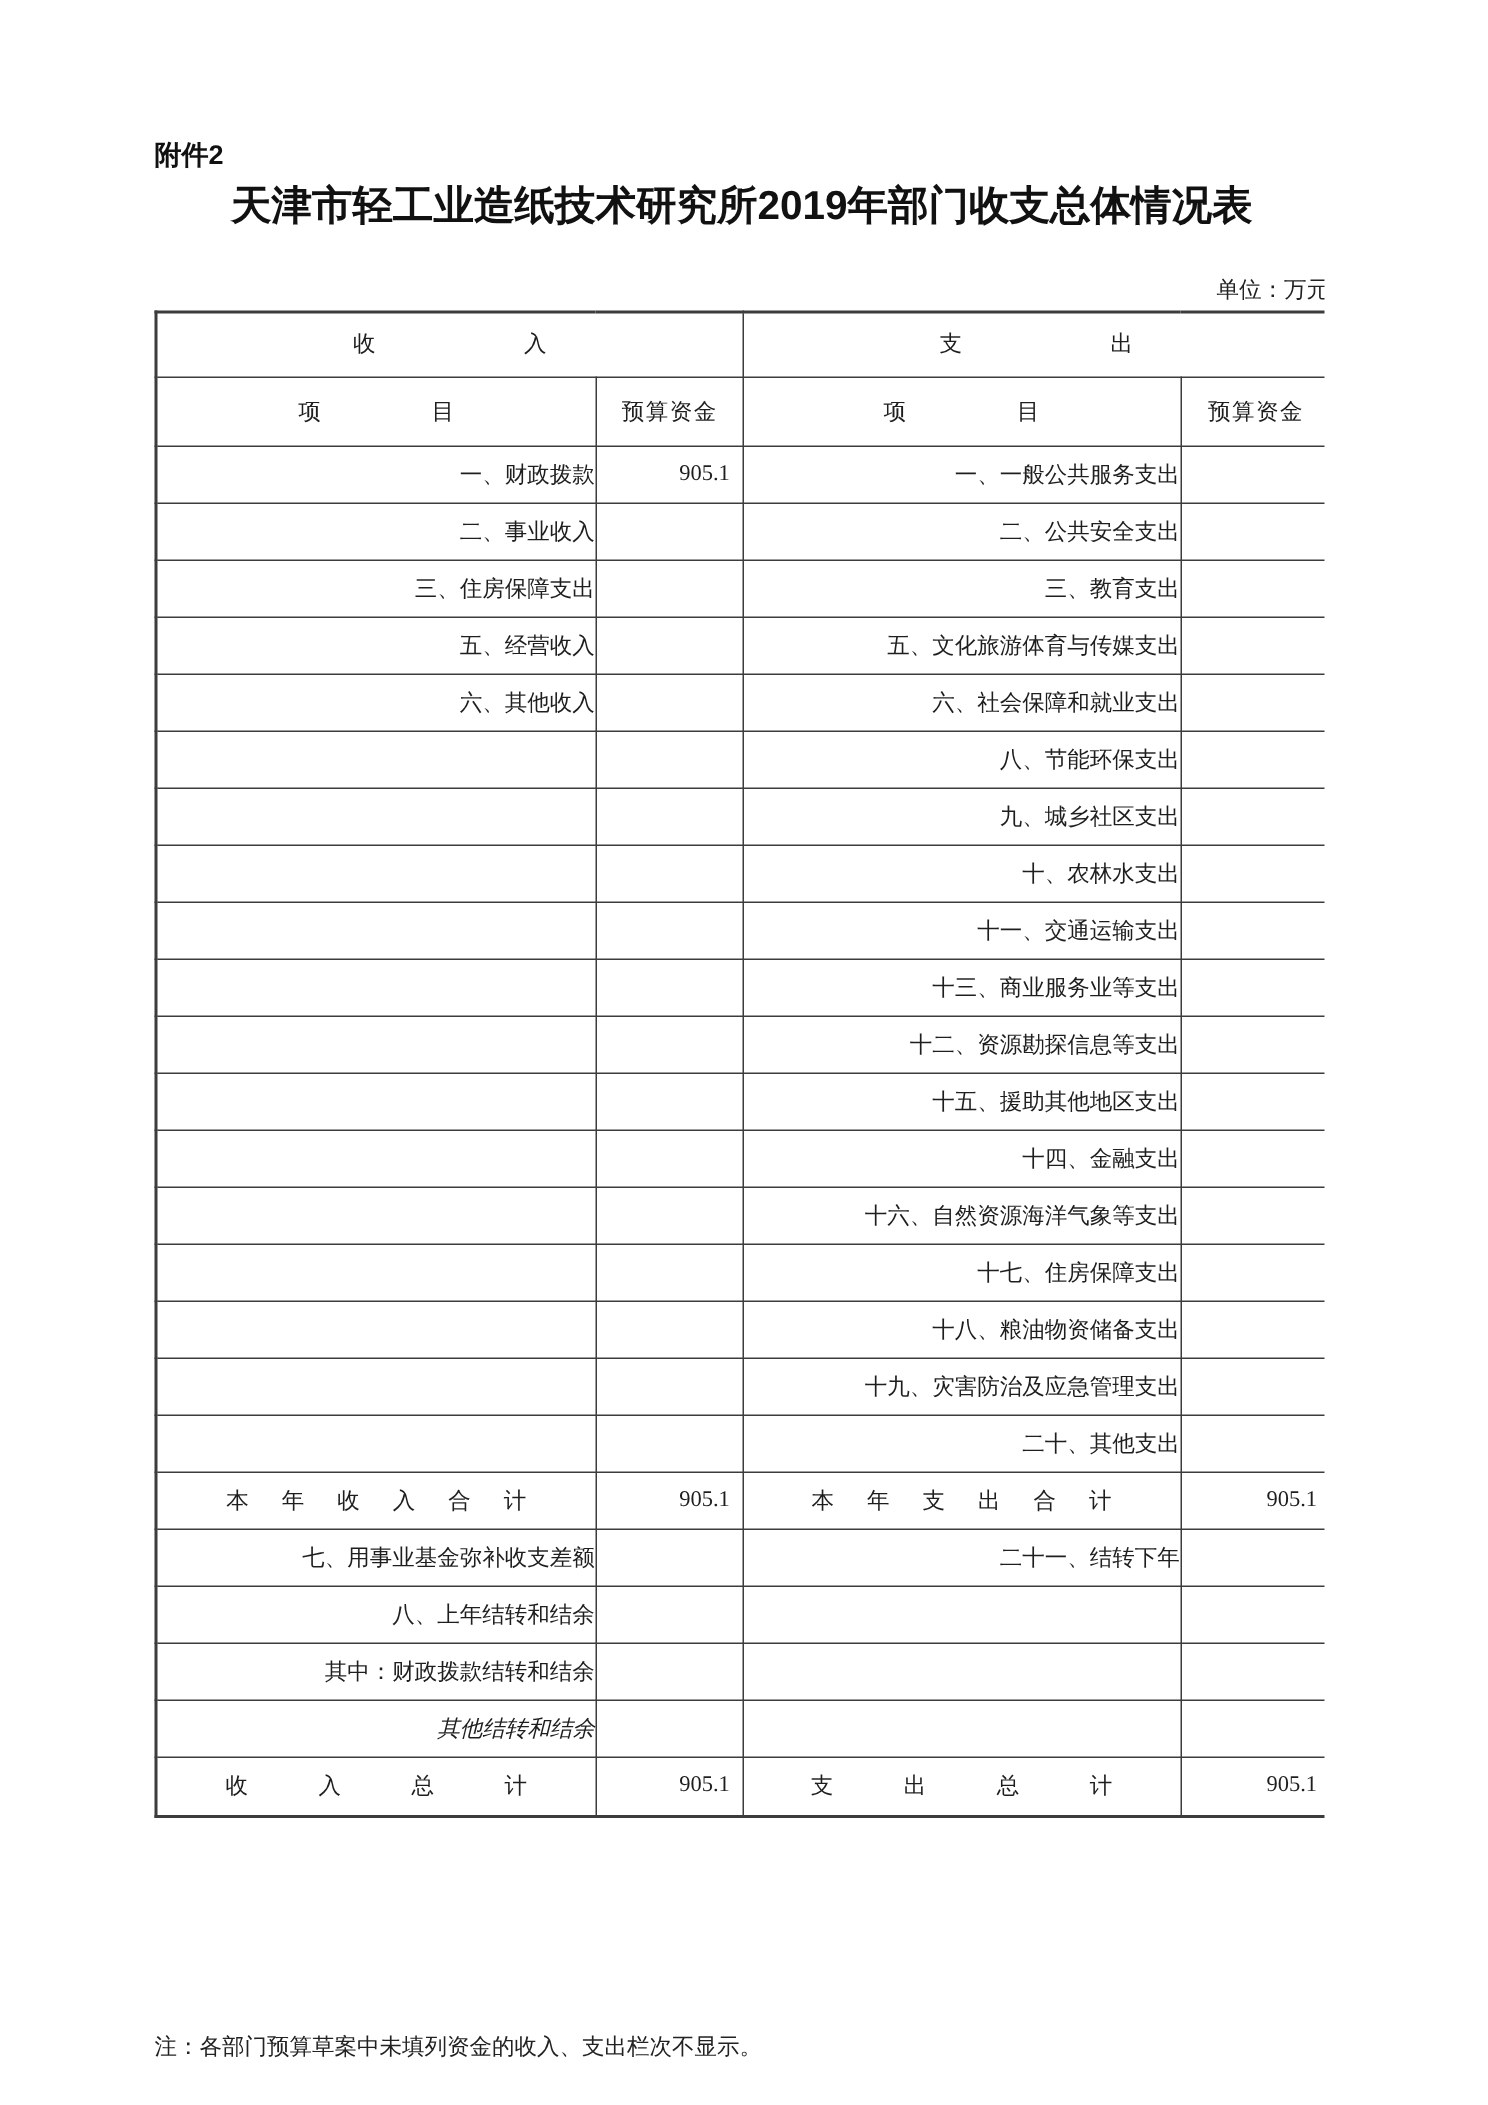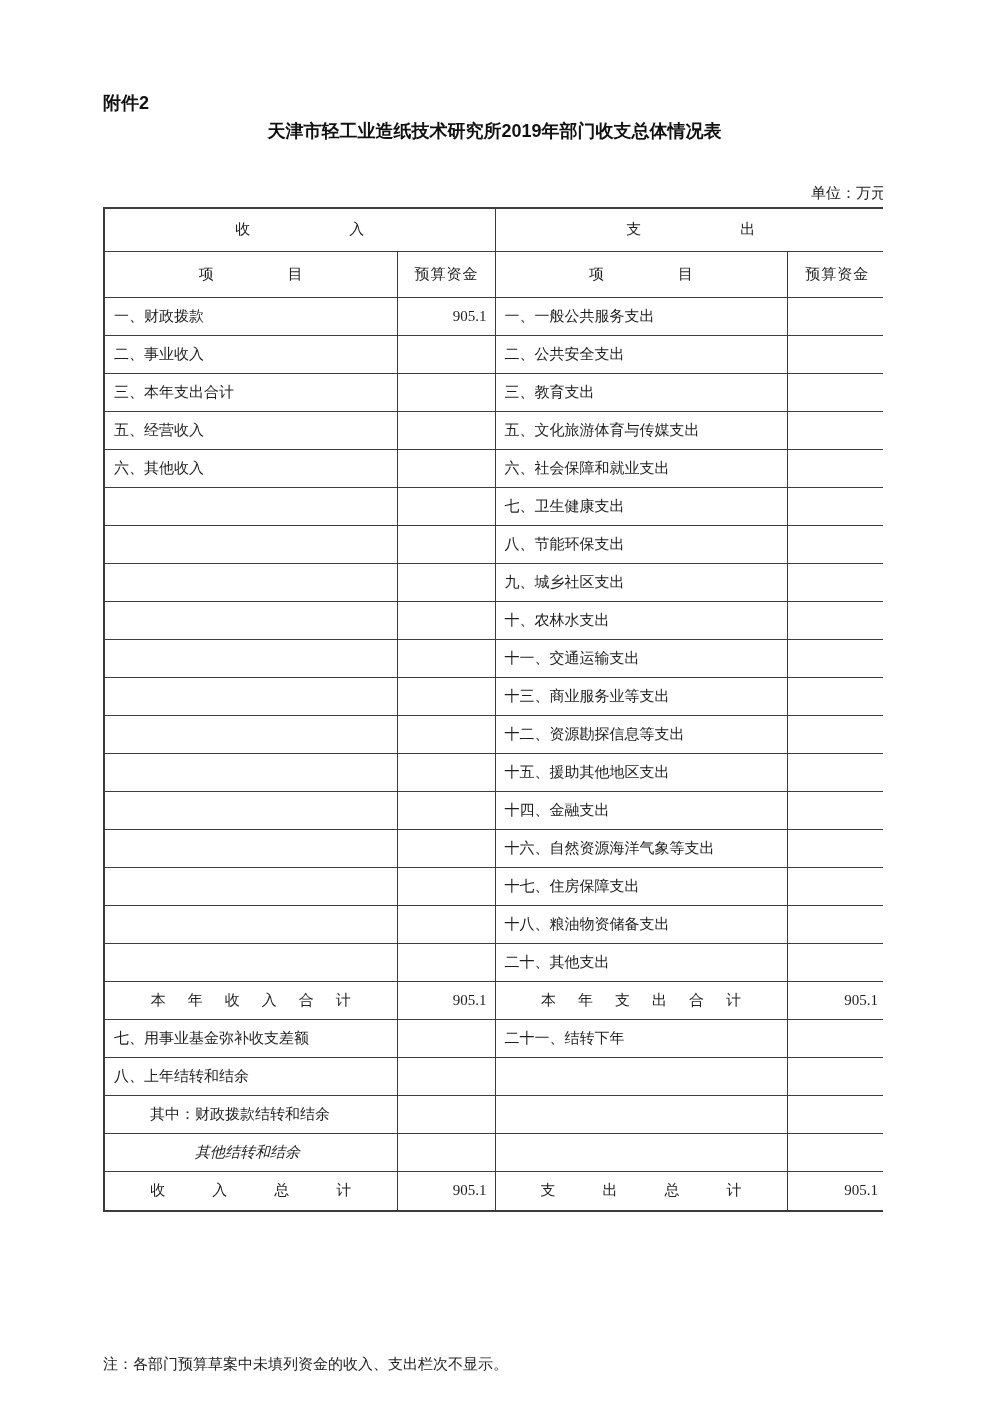--- a/index.html
+++ b/index.html
@@ -14,21 +14,21 @@
   }
   .attachment {
     position:absolute; left:103px; top:91px;
     font-family:"Liberation Sans","DejaVu Sans",sans-serif;
     font-weight:bold; font-size:18px; color:#111;
   }
   .doc-title {
     position:absolute; left:103px; top:119px; width:783px;
     text-align:center;
     font-family:"Liberation Sans","DejaVu Sans",sans-serif;
-    font-weight:bold; font-size:18px; color:#111;
+    font-weight:bold; font-size:27px; color:#111;
     white-space:nowrap;
   }
   .unit-label {
     position:absolute; left:103px; top:184px; width:783px;
     text-align:right; font-size:15px; color:#222;
   }
   table.budget {
     position:absolute; left:103px; top:207px;
     width:783px; table-layout:fixed;
     border-collapse:collapse;
@@ -38,21 +38,21 @@
   table.budget td {
     border:1px solid #3c3c3c;
     vertical-align:middle;
     overflow:hidden; white-space:nowrap;
   }
   tr.hrow1 { height:43px; }
   tr.hrow2 { height:46px; }
   tr.brow  { height:38px; }
   tr.grand-row { height:40px; }
   td.center { text-align:center; }
-  td.item { text-align:left; padding-left:9px; }
+  td.item { text-align:right; padding-left:9px; }
   td.val  { text-align:right; padding-right:8px; }
   td.ind1 { padding-left:45px; }
   td.ind2 { padding-left:90px;font-style:italic; }
   .spread { display:inline-block; white-space:nowrap; }
   .sp-col      { letter-spacing:99px; margin-right:-99px; }
   .sp-item     { letter-spacing:74px; margin-right:-74px; }
   .sp-budget   { letter-spacing:1px;  margin-right:-1px; }
   .sp-subtotal { letter-spacing:22px; margin-right:-22px; }
   .sp-grand    { letter-spacing:47px; margin-right:-47px; }
   .footnote {
@@ -94,46 +94,40 @@
         <td class="item">一、一般公共服务支出</td>
         <td class="val"></td>
       </tr>
       <tr class="brow">
         <td class="item">二、事业收入</td>
         <td class="val"></td>
         <td class="item">二、公共安全支出</td>
         <td class="val"></td>
       </tr>
       <tr class="brow">
-        <td class="item">三、本年支出合计</td>
+        <td class="item">三、住房保障支出</td>
         <td class="val"></td>
         <td class="item">三、教育支出</td>
         <td class="val"></td>
       </tr>
       <tr class="brow">
         <td class="item">五、经营收入</td>
         <td class="val"></td>
         <td class="item">五、文化旅游体育与传媒支出</td>
         <td class="val"></td>
       </tr>
       <tr class="brow">
         <td class="item">六、其他收入</td>
         <td class="val"></td>
         <td class="item">六、社会保障和就业支出</td>
         <td class="val"></td>
       </tr>
       <tr class="brow">
         <td class="item"></td>
         <td class="val"></td>
-        <td class="item">七、卫生健康支出</td>
-        <td class="val"></td>
-      </tr>
-      <tr class="brow">
-        <td class="item"></td>
-        <td class="val"></td>
         <td class="item">八、节能环保支出</td>
         <td class="val"></td>
       </tr>
       <tr class="brow">
         <td class="item"></td>
         <td class="val"></td>
         <td class="item">九、城乡社区支出</td>
         <td class="val"></td>
       </tr>
       <tr class="brow">
@@ -181,20 +175,26 @@
       <tr class="brow">
         <td class="item"></td>
         <td class="val"></td>
         <td class="item">十七、住房保障支出</td>
         <td class="val"></td>
       </tr>
       <tr class="brow">
         <td class="item"></td>
         <td class="val"></td>
         <td class="item">十八、粮油物资储备支出</td>
+        <td class="val"></td>
+      </tr>
+      <tr class="brow">
+        <td class="item"></td>
+        <td class="val"></td>
+        <td class="item">十九、灾害防治及应急管理支出</td>
         <td class="val"></td>
       </tr>
       <tr class="brow">
         <td class="item"></td>
         <td class="val"></td>
         <td class="item">二十、其他支出</td>
         <td class="val"></td>
       </tr>
 
       <tr class="brow">

